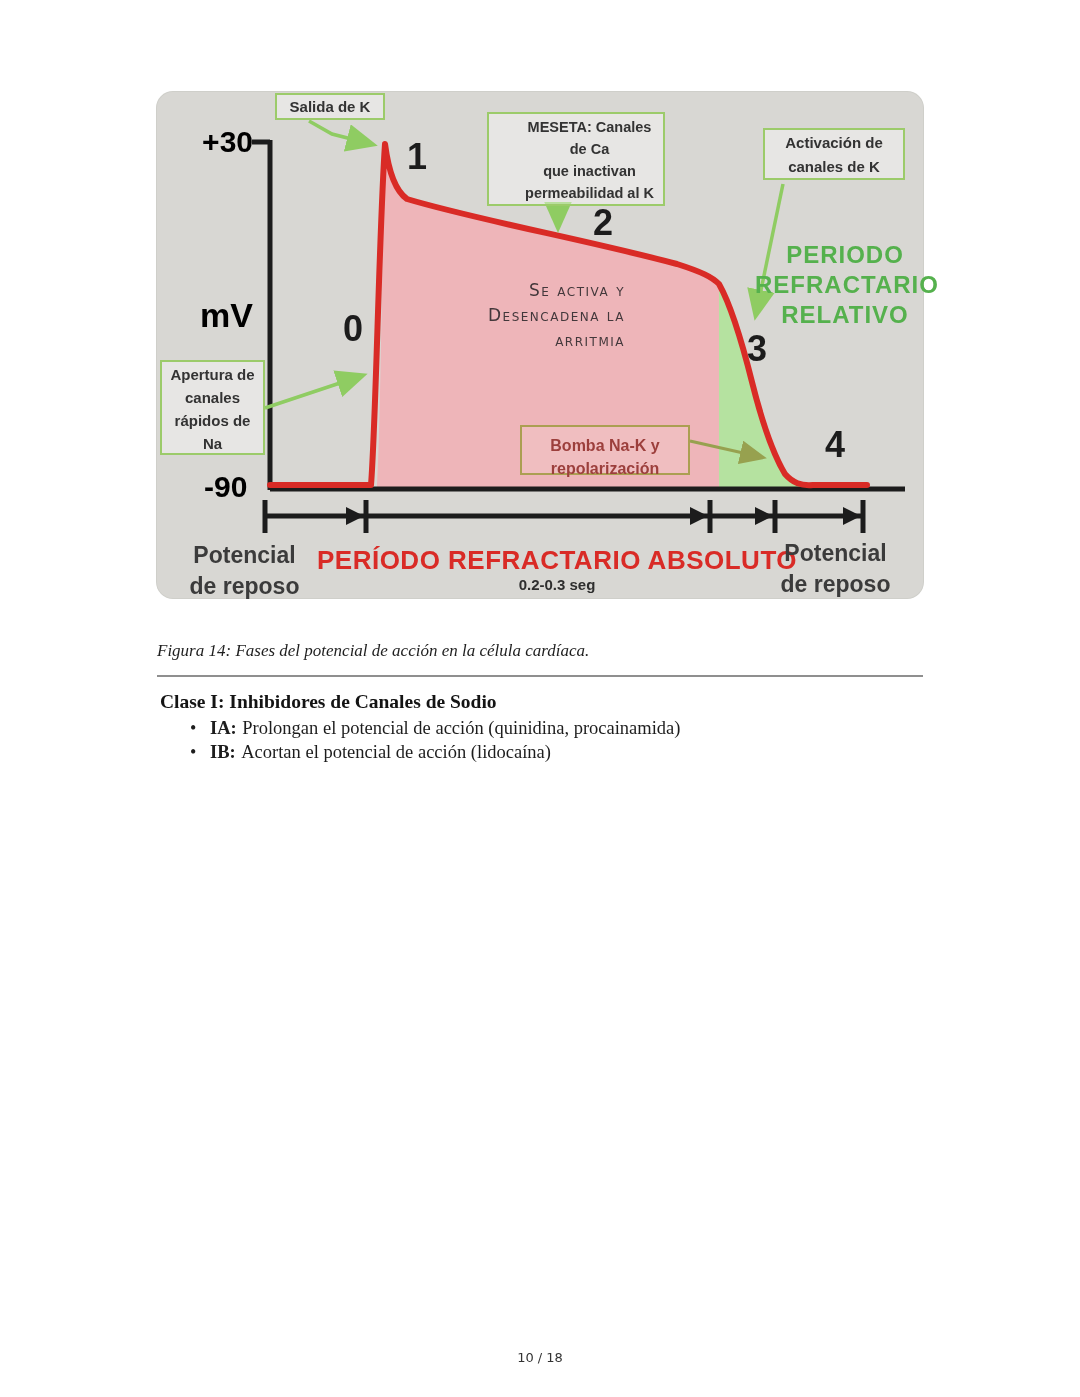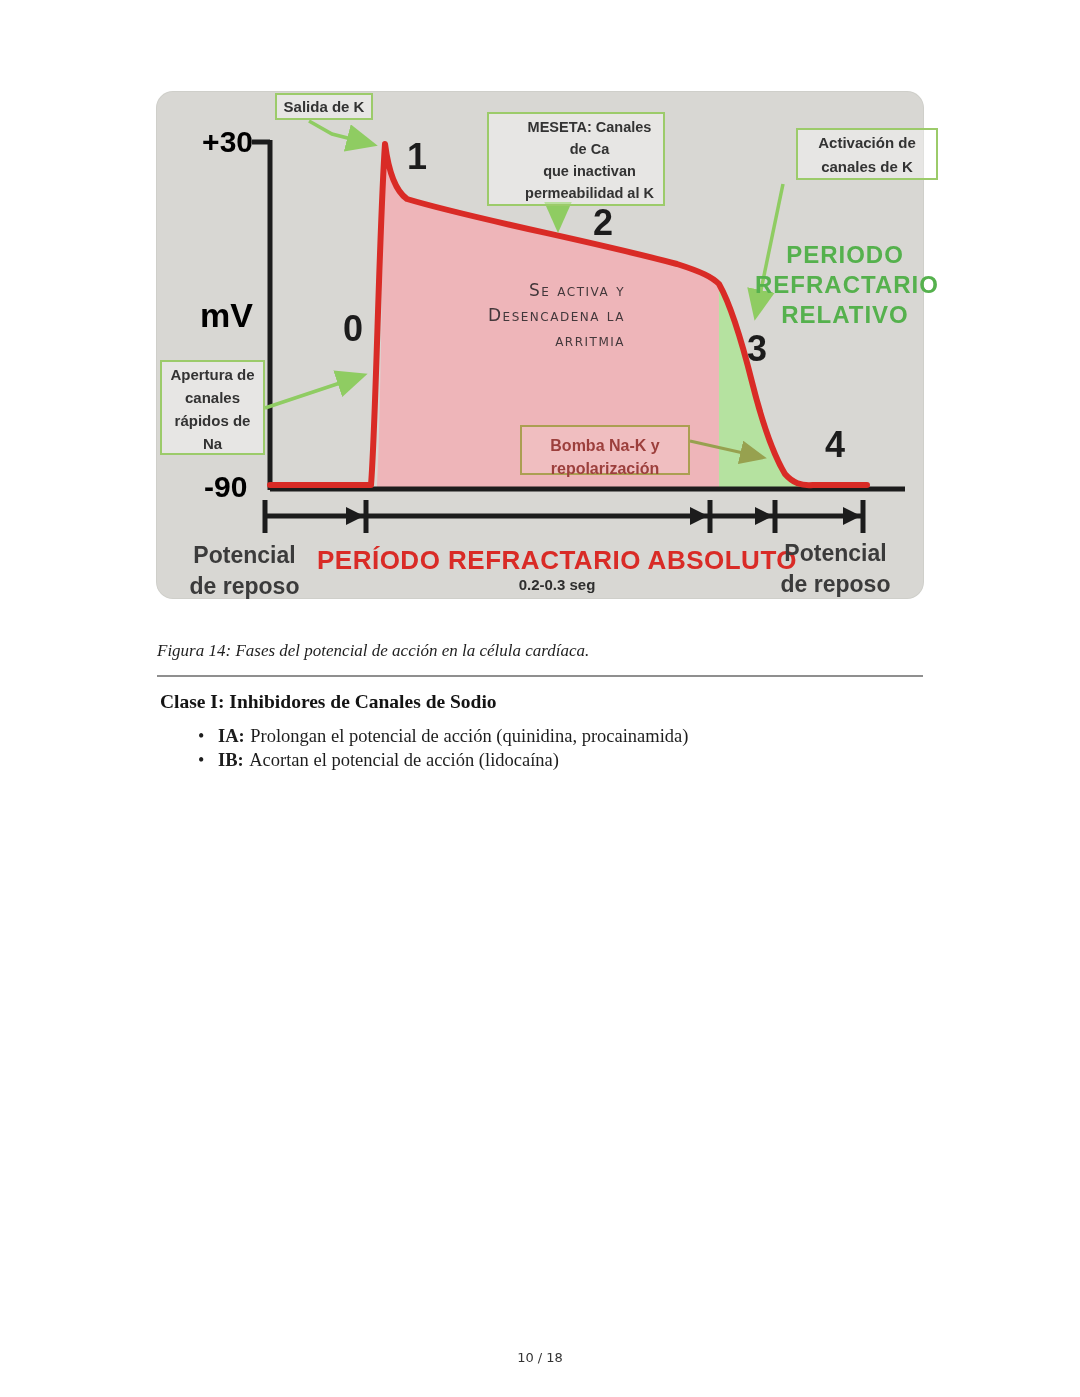--- a/index.html
+++ b/index.html
@@ -33,21 +33,21 @@
           font-size:26px;letter-spacing:0.5px;}
   .redsub{font-family:"Liberation Sans", sans-serif;font-weight:bold;color:#2e2e2e;font-size:15px;}
 
   .reposo{font-family:"Liberation Sans", sans-serif;font-weight:700;color:#3b3b3b;
           font-size:23px;line-height:31px;text-align:center;}
 
   
   .caption{position:absolute;left:157px;top:641px;font-style:italic;font-size:17px;color:#1f1f1f;}
   .rule{position:absolute;left:157px;top:675px;width:766px;height:2px;background:#8f8f8f;}
   .heading{position:absolute;left:160px;top:691px;font-weight:bold;font-size:19.5px;color:#141414;}
-  .bullets{position:absolute;left:186px;top:716px;width:760px;margin:8px;padding:0;list-style:none;}
+  .bullets{position:absolute;left:186px;top:716px;width:760px;margin:0;padding:0;list-style:none;}
   .bullets li{position:relative;padding-left:24px;font-size:18.5px;line-height:24px;color:#1d1d1d;}
   .bullets li::before{content:"•";position:absolute;left:4px;top:0;font-size:18px;}
   .bullets b{margin-right:0.30em;}
   .footer{position:absolute;left:0;top:1350px;width:1080px;text-align:center;
           font-family:"DejaVu Sans", sans-serif;font-size:13px;color:#333;}
 </style>
 </head>
 <body>
 
 <div class="page">
@@ -98,32 +98,32 @@
     <div class="abs axis-lab" style="left:38px;top:33px;width:58px;text-align:right;font-size:30px;">+30</div>
     <div class="abs axis-lab" style="left:43px;top:204px;font-size:34px;">mV</div>
     <div class="abs axis-lab" style="left:47px;top:378px;width:58px;font-size:30px;">-90</div>
 
     <div class="abs phase" style="left:186px;top:216px;">0</div>
     <div class="abs phase" style="left:250px;top:44px;">1</div>
     <div class="abs phase" style="left:436px;top:110px;">2</div>
     <div class="abs phase" style="left:590px;top:236px;">3</div>
     <div class="abs phase" style="left:668px;top:332px;">4</div>
 
-    <div class="gbox" style="left:118px;top:1px;width:98px;height:27px;font-size:15px;line-height:23px;">
+    <div class="gbox" style="left:118px;top:1px;width:110px;height:27px;font-size:15px;line-height:23px;">
       <span>Salida de K</span>
     </div>
 
     <div class="gbox" style="left:330px;top:20px;width:178px;height:94px;font-size:14.5px;line-height:22px;padding-top:2px;padding-left:27px;">
       <span>MESETA:  Canales</span>
       <span>de Ca</span>
       <span>que inactivan</span>
       <span>permeabilidad al K</span>
     </div>
 
-    <div class="gbox" style="left:606px;top:36px;width:142px;height:52px;font-size:15px;line-height:24px;padding-top:1px;margin-left:33px;">
+    <div class="gbox" style="left:606px;top:36px;width:142px;height:52px;font-size:15px;line-height:24px;padding-top:1px;">
       <span>Activación de</span>
       <span>canales de K</span>
     </div>
 
     <div class="gbox" style="left:3px;top:268px;width:105px;height:95px;font-size:15px;line-height:23px;padding-top:1px;">
       <span>Apertura de</span>
       <span>canales</span>
       <span>rápidos de</span>
       <span>Na</span>
     </div>

